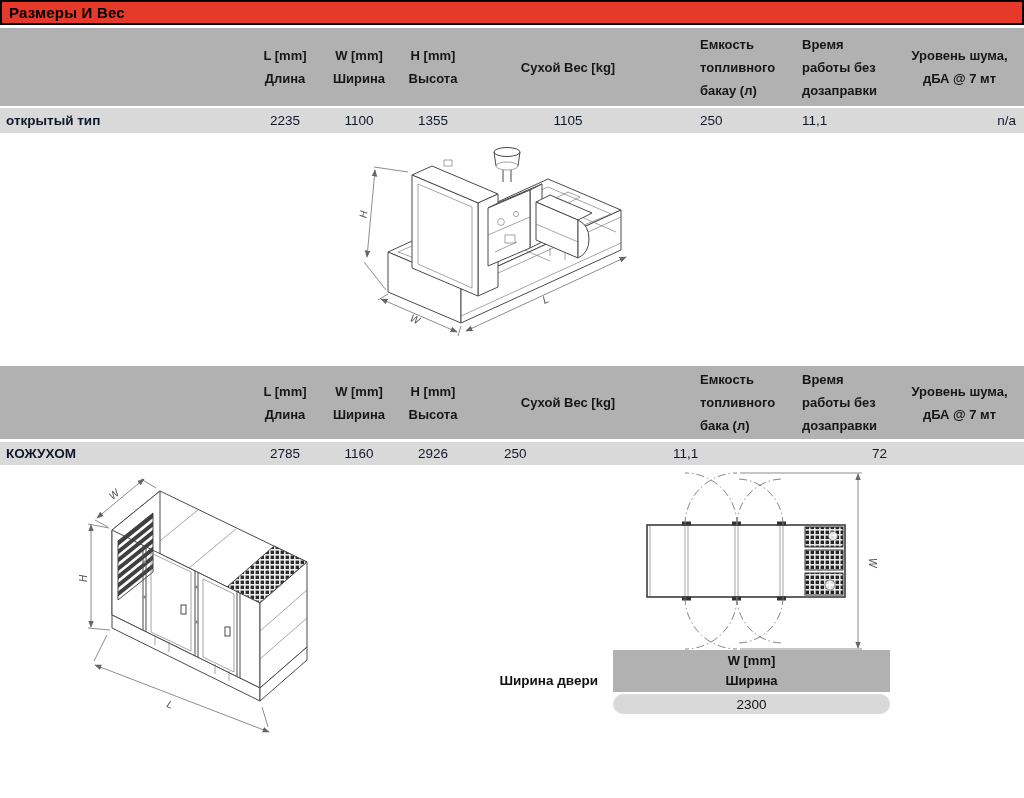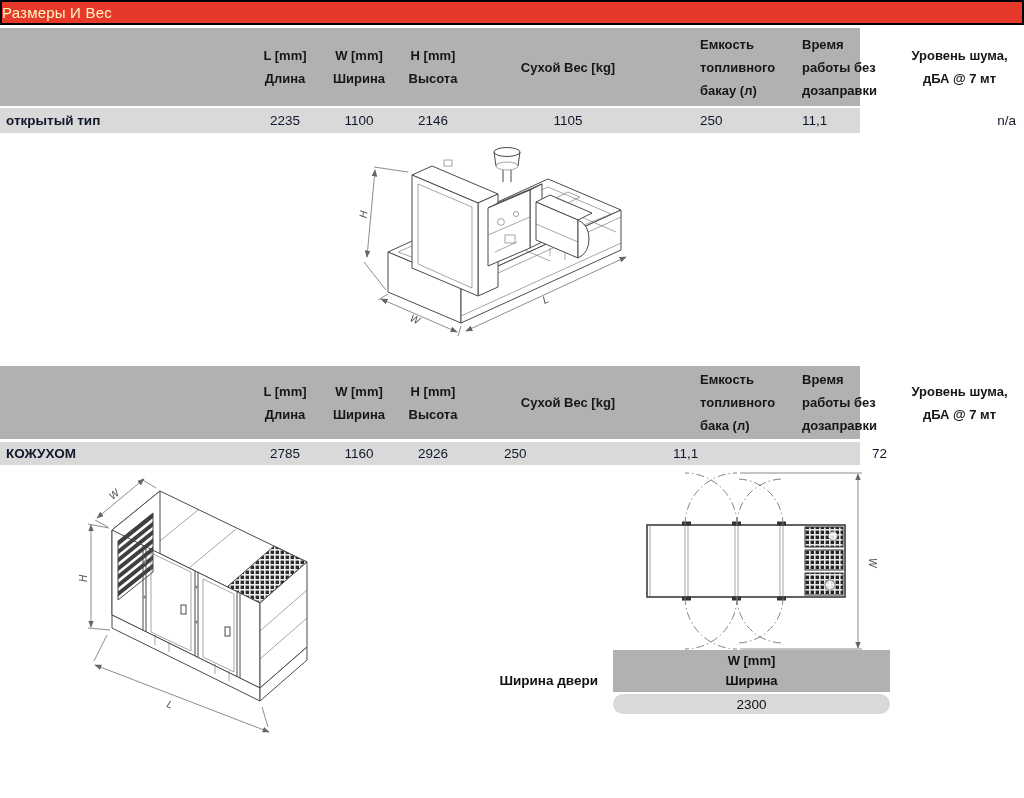--- a/index.html
+++ b/index.html
@@ -2,24 +2,24 @@
 <html><head>
 <meta charset="utf-8">
 <style>
   html,body{margin:0;padding:0;background:#fff;}
   .page{position:relative;width:1024px;height:798px;background:#fff;overflow:hidden;
         font-family:"Liberation Sans","DejaVu Sans",sans-serif;color:#111;}
 
   
   .titlebar{position:absolute;left:0;top:0;width:1024px;height:25px;box-sizing:border-box;
             background:#e7392a;border:2px solid #000;display:flex;align-items:center;}
-  .titlebar span{font-size:15px;font-weight:normal;color:#fef9c3;letter-spacing:.2px;}
+  .titlebar span{font-size:15px;font-weight:bold;color:#000000;padding-left:7px;letter-spacing:.2px;}
 
   
-  .tgrid{position:absolute;left:0;width:860px;display:grid;
+  .tgrid{position:absolute;left:0;width:1024px;display:grid;
          grid-template-columns:248px 74px 74px 74px 196px 129px 100px 129px;}
   .thead{background:#b1b1b1;}
   .trow{background:#d9d9d9;}
   .hc{display:flex;flex-direction:column;justify-content:center;font-weight:bold;
       font-size:13px;line-height:23px;color:#161616;}
   .hc.c{align-items:center;text-align:center;}
   .hc.fuel{padding-left:34px;}
   .hc.run{padding-left:7px;}
   .rc{display:flex;align-items:center;font-size:13.5px;color:#0f172a;}
   .rc.label{font-weight:bold;padding-left:6px;}
@@ -89,21 +89,21 @@
     </div>
     <div class="hc c">
       <span>Уровень шума,</span>
       <span>дБА @ 7 мт</span>
     </div>
   </div>
   <div class="tgrid trow t1-row">
     <div class="rc label">открытый тип</div>
     <div class="rc c">2235</div>
     <div class="rc c">1100</div>
-    <div class="rc c">2146</div>
+    <div class="rc c">1355</div>
     <div class="rc c">1105</div>
     <div class="rc fuel">250</div>
     <div class="rc run">11,1</div>
     <div class="rc right">n/a</div>
   </div>
 
   <svg style="left:360px;top:140px;" width="300" height="220" viewBox="0 0 300 220">
     <defs>
       <marker id="ar1" viewBox="0 0 10 10" refX="9" refY="5" markerWidth="8" markerHeight="8" orient="auto-start-reverse">
         <path d="M0,1 L10,5 L0,9 z" fill="#666"></path>

